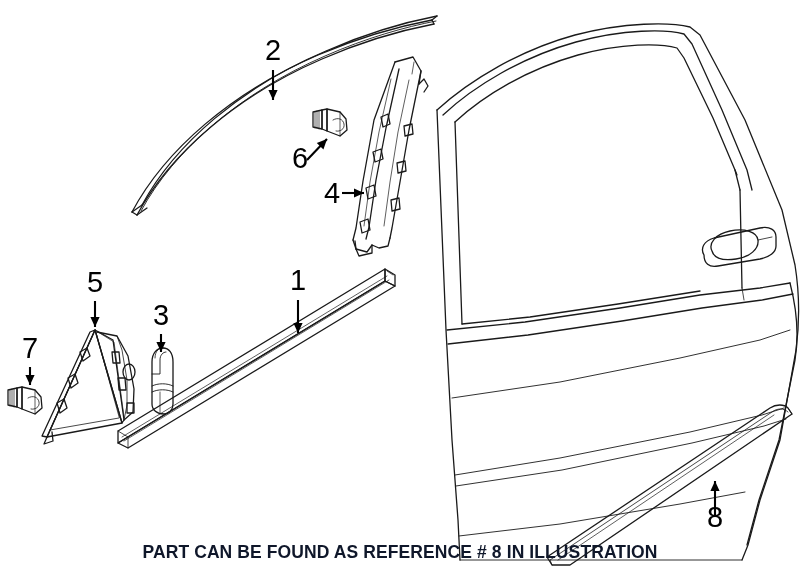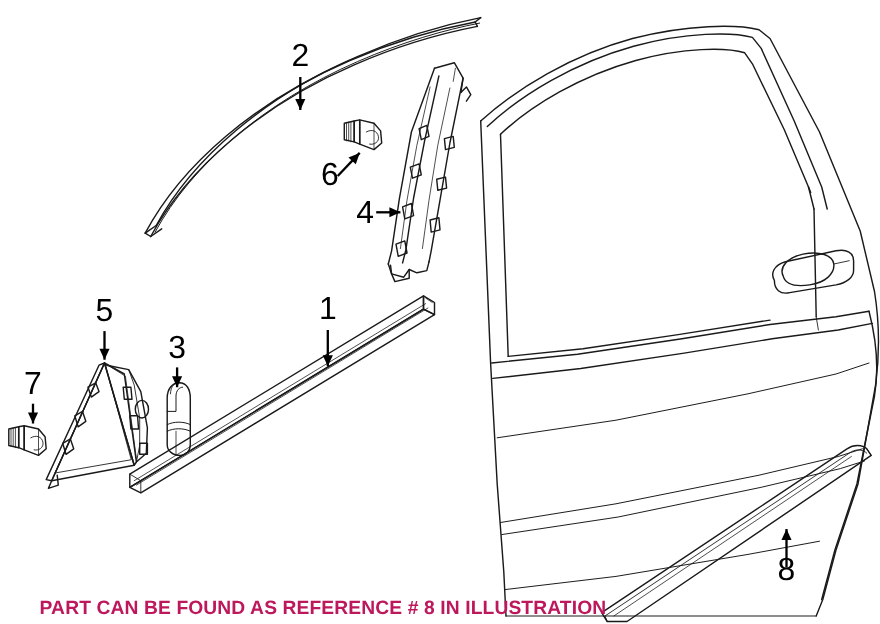--- a/index.html
+++ b/index.html
@@ -27,28 +27,27 @@
     font-size: 29px;
     font-weight: 400;
     fill: #000000;
     text-anchor: middle;
   }
   .footer-note {
     position: absolute;
     left: 0;
     right: 0;
     bottom: 4px;
-    text-align: left;
-    color: #be185d;
+    text-align: center;
+    color: #0f172a;
     font-family: "Liberation Sans", sans-serif;
     font-size: 17.5px;
     font-weight: bold;
     letter-spacing: 0.1px;
     white-space: nowrap;
-    margin-left: 36px;
   }
 </style>
 </head>
 <body>
 
 <div id="stage">
 
   <svg id="diagram" viewBox="0 0 800 567">
     <g fill="none" stroke="#1a1a1a" stroke-width="1.3" stroke-linejoin="round" stroke-linecap="round">
 

